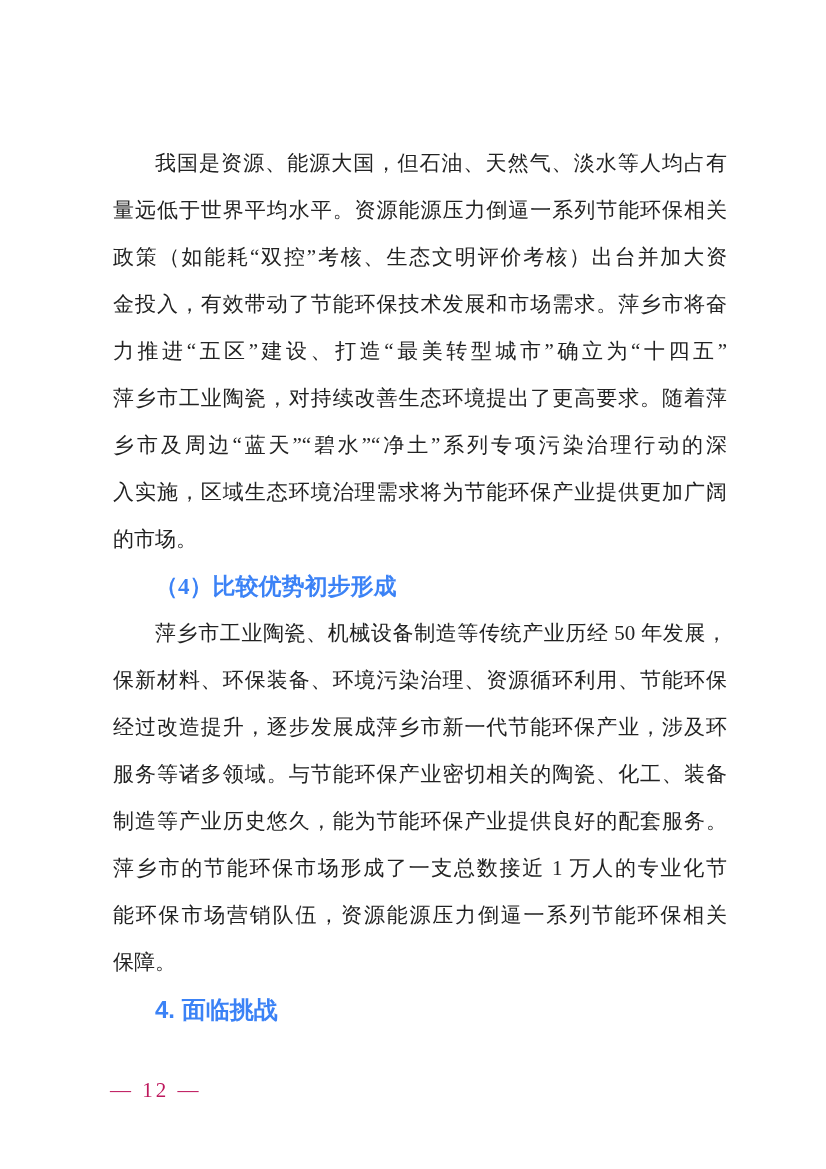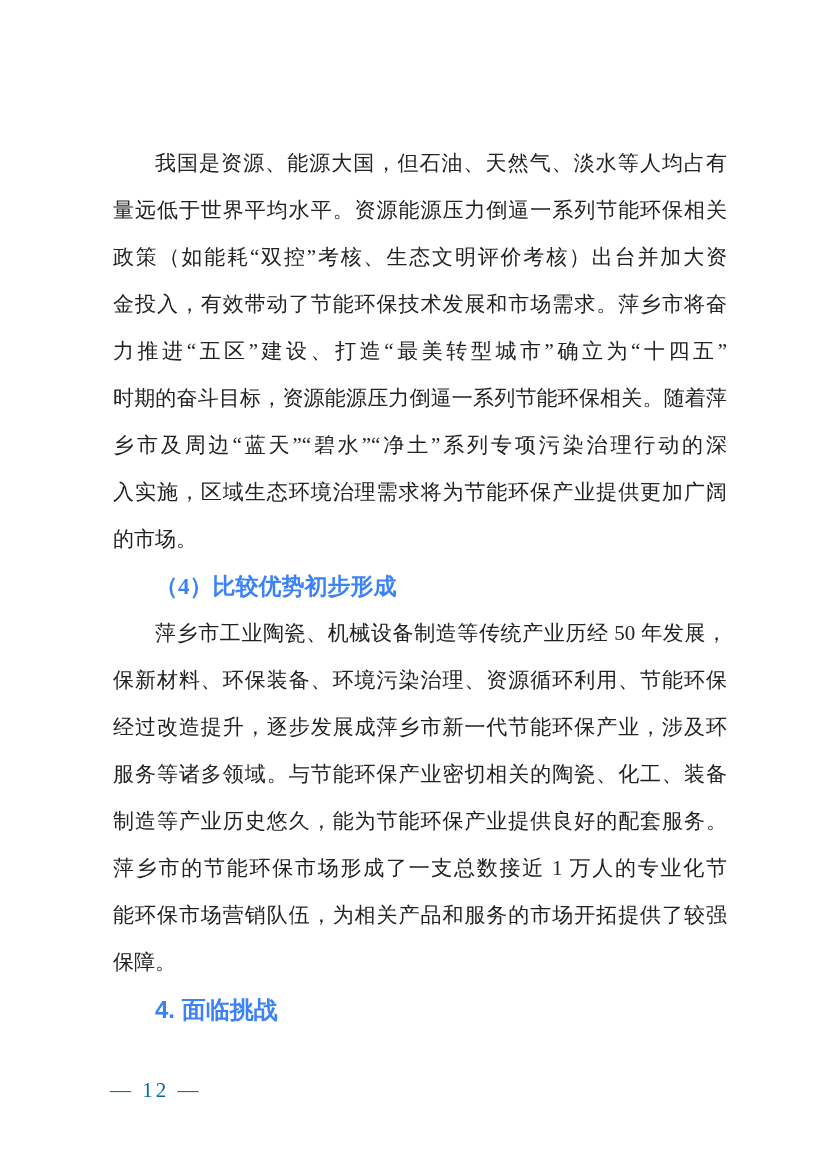--- a/index.html
+++ b/index.html
@@ -47,48 +47,48 @@
   .heading.hei {
     font-family: Liberation Sans, sans-serif;
     font-size: 24px;
   }
   .footer {
     position: absolute;
     left: 110px;
     top: 1078px;
     font-size: 21px;
     letter-spacing: 3px;
-    color: #0369a1;
+    color: #be185d;
   }
 </style>
 </head>
 <body>
 
 <div class="page">
   <div class="body-text">
 
     <div class="line first">我国是资源、能源大国，但石油、天然气、淡水等人均占有</div>
     <div class="line">量远低于世界平均水平。资源能源压力倒逼一系列节能环保相关</div>
     <div class="line">政策（如能耗“双控”考核、生态文明评价考核）出台并加大资</div>
     <div class="line">金投入，有效带动了节能环保技术发展和市场需求。萍乡市将奋</div>
     <div class="line">力推进“五区”建设、打造“最美转型城市”确立为“十四五”</div>
-    <div class="line">时期的奋斗目标，资源能源压力倒逼一系列节能环保相关。随着萍</div>
+    <div class="line">萍乡市工业陶瓷，对持续改善生态环境提出了更高要求。随着萍</div>
     <div class="line">乡市及周边“蓝天”“碧水”“净土”系列专项污染治理行动的深</div>
     <div class="line">入实施，区域生态环境治理需求将为节能环保产业提供更加广阔</div>
     <div class="line last">的市场。</div>
 
     <div class="heading kai">（4）比较优势初步形成</div>
 
     <div class="line first">萍乡市工业陶瓷、机械设备制造等传统产业历经 50 年发展，</div>
     <div class="line">保新材料、环保装备、环境污染治理、资源循环利用、节能环保</div>
     <div class="line">经过改造提升，逐步发展成萍乡市新一代节能环保产业，涉及环</div>
     <div class="line">服务等诸多领域。与节能环保产业密切相关的陶瓷、化工、装备</div>
     <div class="line">制造等产业历史悠久，能为节能环保产业提供良好的配套服务。</div>
     <div class="line">萍乡市的节能环保市场形成了一支总数接近 1 万人的专业化节</div>
-    <div class="line">能环保市场营销队伍，为相关产品和服务的市场开拓提供了较强</div>
+    <div class="line">能环保市场营销队伍，资源能源压力倒逼一系列节能环保相关</div>
     <div class="line last">保障。</div>
 
     <div class="heading hei">4. 面临挑战</div>
 
   </div>
 
   <div class="footer">
     <span>— 12 —</span>
   </div>
 </div>

